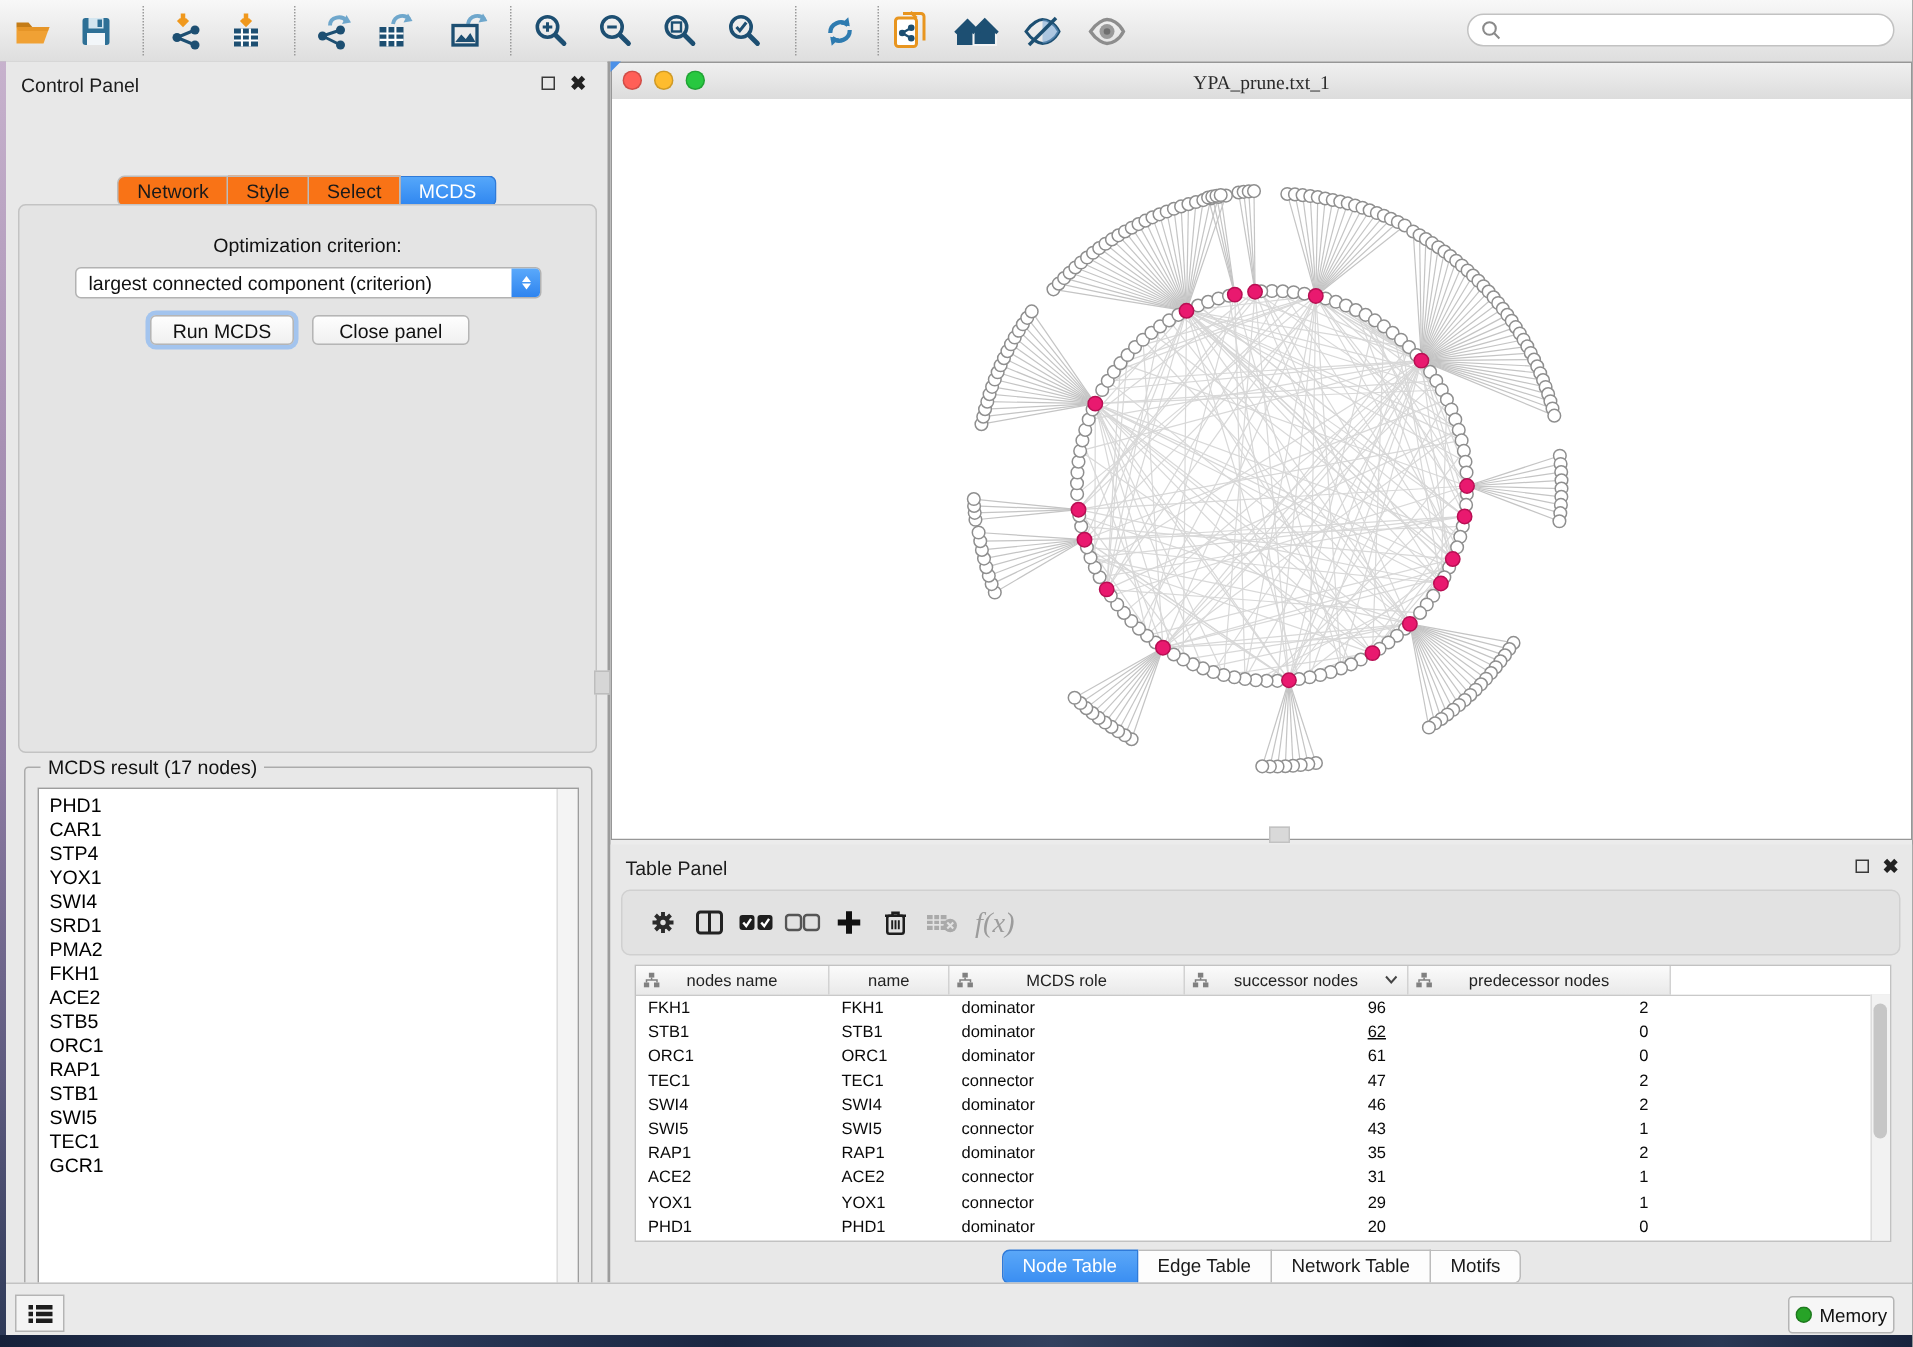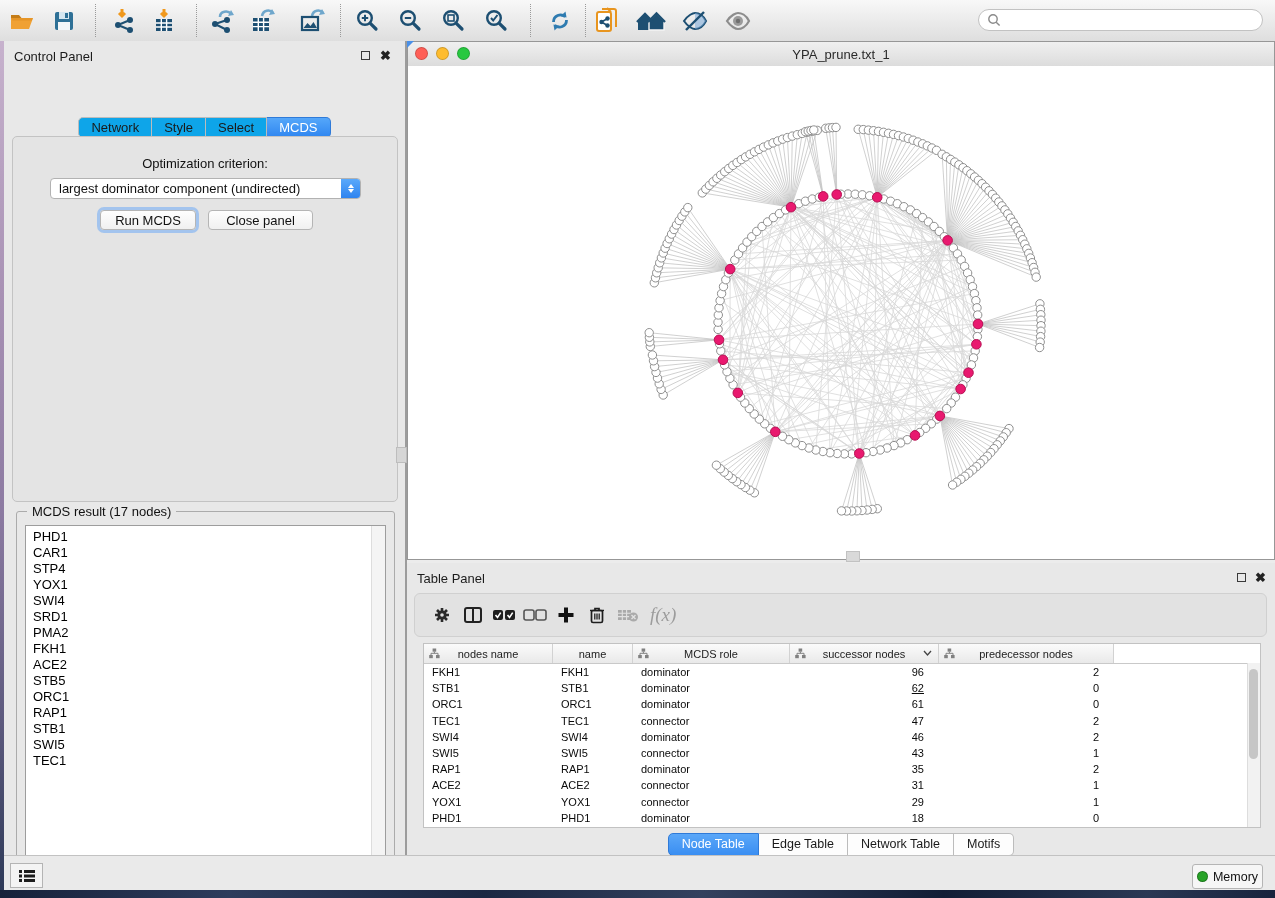--- a/index.html
+++ b/index.html
@@ -18,21 +18,21 @@
   .searchbox{position:absolute;left:978px;top:9px;width:285px;height:22px;background:#fff;
     border:1px solid #c2c2c2;border-radius:12px;display:flex;align-items:center;padding-left:8px;box-sizing:border-box;}
   
   .control-panel{position:absolute;left:4px;top:41px;width:401px;height:814px;background:#e8e8e8;}
   .panel-titlebar{position:relative;height:28px;}
   .panel-title{position:absolute;left:10px;top:8px;font-size:13px;color:#1c1c1c;}
   .panel-ctrl{position:absolute;top:8px;width:13px;height:13px;display:flex;align-items:center;justify-content:center;}
   .float-glyph{width:9px;height:9px;border:1.6px solid #3a3a3a;box-sizing:border-box;background:transparent;}
   .close-glyph{font-size:13px;font-weight:bold;color:#222;line-height:11px;}
   .ctabs{position:absolute;left:0;top:76px;width:100%;display:flex;justify-content:center;}
-  .ctab{height:19px;line-height:19px;padding:0 12px;font-size:13px;color:#1a1a1a;background:#0ea5e9;
+  .ctab{height:19px;line-height:19px;padding:0 12px;font-size:13px;color:#1a1a1a;background:#f97316;
     border:1px solid #bcbcbc;border-left:none;cursor:default;}
   .ctab:first-child{border-left:1px solid #bcbcbc;border-radius:5px 0 0 5px;}
   .ctab:last-child{border-radius:0 5px 5px 0;}
   .ctab.active{background:linear-gradient(#55a7fa,#2f86f0);color:#fff;border-color:#2f7ad8;}
   .cp-box{position:absolute;left:8px;top:95px;width:384px;height:364px;background:#e4e4e4;
     border:1px solid #c3c3c3;border-radius:5px;}
   .opt-label{position:absolute;left:0;top:19px;width:100%;text-align:center;font-size:13px;color:#111;}
   .dropdown{position:absolute;left:37px;top:41px;width:311px;height:21px;background:#fff;border:1px solid #b2b2b2;
     border-radius:4px;display:flex;align-items:center;box-sizing:border-box;}
   .dropdown-text{flex:1;font-size:13px;color:#111;padding-left:8px;white-space:nowrap;overflow:hidden;}
@@ -48,21 +48,21 @@
   .group-legend{position:absolute;left:10px;top:-8px;background:#e8e8e8;padding:0 5px;font-size:13px;color:#111;}
   .mcds-list{position:absolute;left:8px;top:13px;width:359px;height:350px;background:#fff;border:1px solid #9d9d9d;overflow:hidden;}
   .mcds-item{font-size:13px;color:#000;line-height:16px;padding-left:7px;}
   .mcds-scroll{position:absolute;right:0;top:0;width:13px;height:100%;background:#f4f4f4;border-left:1px solid #ddd;}
   
   .vsplit{position:absolute;left:405px;top:41px;width:2px;height:814px;background:#9c9c9c;}
   .vsplit-handle{position:absolute;left:396px;top:447px;width:9px;height:14px;background:#d6d6d6;border:1px solid #bdbdbd;}
   .hsplit-handle{position:absolute;left:846px;top:551px;width:12px;height:9px;background:#d9d9d9;border:1px solid #c2c2c2;}
   
   .net-window{position:absolute;left:407px;top:41px;width:868px;height:519px;border:1px solid #979797;box-sizing:border-box;background:#fff;}
-  .net-titlebar{position:relative;height:24px;background:linear-gradient(#f0f0f0,#dcdcdc);border-bottom:1px solid #b5b5b5;}
+  .net-titlebar{position:relative;height:24px;background:linear-gradient(#f0f0f0,#dcdcdc);border-bottom:1px solid #b5b5b5;font-family:Liberation Serif, serif;}
   .net-title{position:absolute;width:100%;text-align:center;top:5px;font-size:13px;color:#2a2a2a;}
   .tlight{position:absolute;top:5px;width:13px;height:13px;border-radius:50%;border:1px solid rgba(0,0,0,.18);box-sizing:border-box;}
   .net-corner{position:absolute;left:-1px;top:-1px;width:0;height:0;border-top:7px solid #4a90e8;border-right:7px solid transparent;}
   .net-canvas{position:absolute;left:0;top:24px;width:866px;height:493px;background:#fff;overflow:hidden;}
   
   .table-panel{position:absolute;left:407px;top:563px;width:868px;height:292px;background:#e8e8e8;}
   .tp-toolbar{position:absolute;left:7px;top:30px;width:853px;height:44px;background:#e2e2e2;
     border:1px solid #d0d0d0;border-radius:6px;display:flex;align-items:center;gap:9px;padding-left:16px;box-sizing:border-box;}
   .tp-icon{width:22px;height:22px;display:flex;align-items:center;justify-content:center;}
   .table-box{position:absolute;left:16px;top:80px;width:838px;height:185px;background:#fff;border:1px solid #c2c2c2;box-sizing:border-box;}
@@ -282,21 +282,21 @@
     </div>
     <div class="ctabs">
         <div class="ctab">Network</div>
         <div class="ctab">Style</div>
         <div class="ctab">Select</div>
         <div class="ctab active">MCDS</div>
       </div>
     <div class="cp-box">
       <div class="opt-label">Optimization criterion:</div>
       <div class="dropdown">
-        <span class="dropdown-text">largest dominator component (undirected)</span>
+        <span class="dropdown-text">largest connected component (criterion)</span>
         <span class="dropdown-cap">
             <span class="dd-up"></span>
             <span class="dd-dn"></span>
           </span>
       </div>
       <div class="cp-btn focusring" style="left:87px;width:96px">Run MCDS</div>
       <div class="cp-btn" style="left:195px;width:105px">Close panel</div>
     </div>
     <div class="groupbox">
       <span class="group-legend">MCDS result (17 nodes)</span>
@@ -310,20 +310,21 @@
             <div class="mcds-item">SRD1</div>
             <div class="mcds-item">PMA2</div>
             <div class="mcds-item">FKH1</div>
             <div class="mcds-item">ACE2</div>
             <div class="mcds-item">STB5</div>
             <div class="mcds-item">ORC1</div>
             <div class="mcds-item">RAP1</div>
             <div class="mcds-item">STB1</div>
             <div class="mcds-item">SWI5</div>
             <div class="mcds-item">TEC1</div>
+            <div class="mcds-item">GCR1</div>
           </div>
         <div class="mcds-scroll"></div>
       </div>
     </div>
   </div>
 
   <div class="vsplit"></div>
   <div class="vsplit-handle"></div>
 
   <div class="net-window">
@@ -1156,21 +1157,21 @@
             <div class="td left" style="width: 129px;">YOX1</div>
             <div class="td left" style="width: 80px;">YOX1</div>
             <div class="td left" style="width: 157px;">connector</div>
             <div class="td right" style="width: 149px;">29</div>
             <div class="td right" style="width: 175px;">1</div>
           </div>
           <div class="trow">
             <div class="td left" style="width: 129px;">PHD1</div>
             <div class="td left" style="width: 80px;">PHD1</div>
             <div class="td left" style="width: 157px;">dominator</div>
-            <div class="td right" style="width: 149px;">18</div>
+            <div class="td right" style="width: 149px;">20</div>
             <div class="td right" style="width: 175px;">0</div>
           </div>
         </div>
       <div class="tscroll">
           <div class="tthumb"></div>
         </div>
     </div>
     <div class="bottom-tabs" id="bottom-tabs">
         <div class="btab active">Node Table</div>
         <div class="btab">Edge Table</div>

